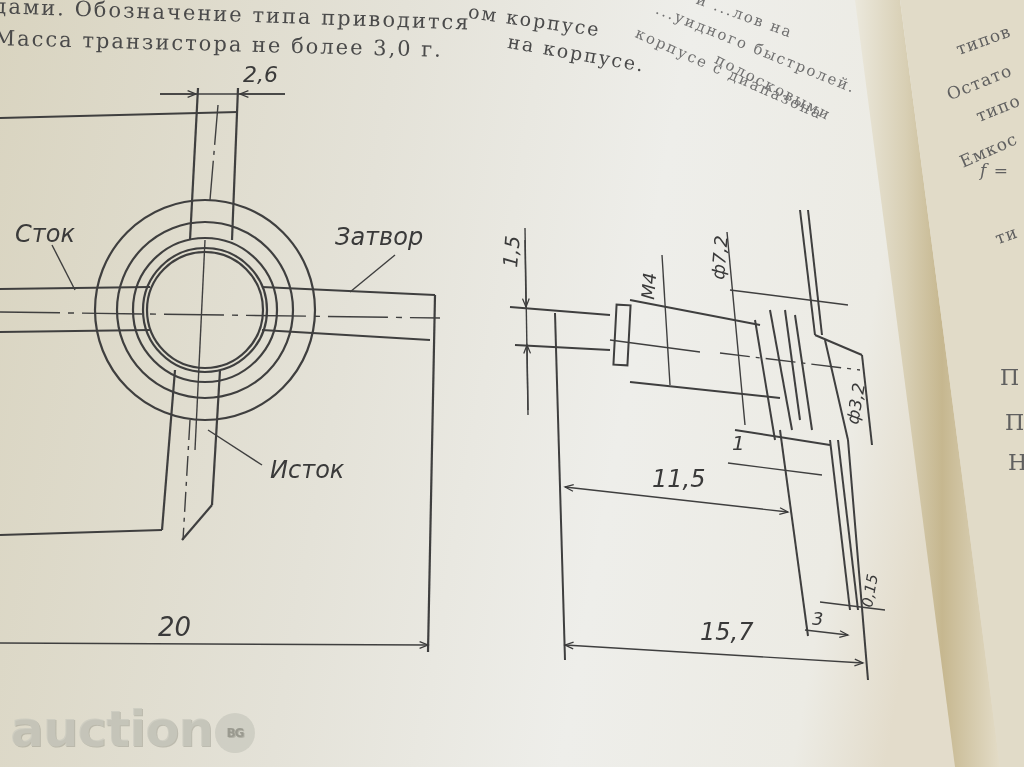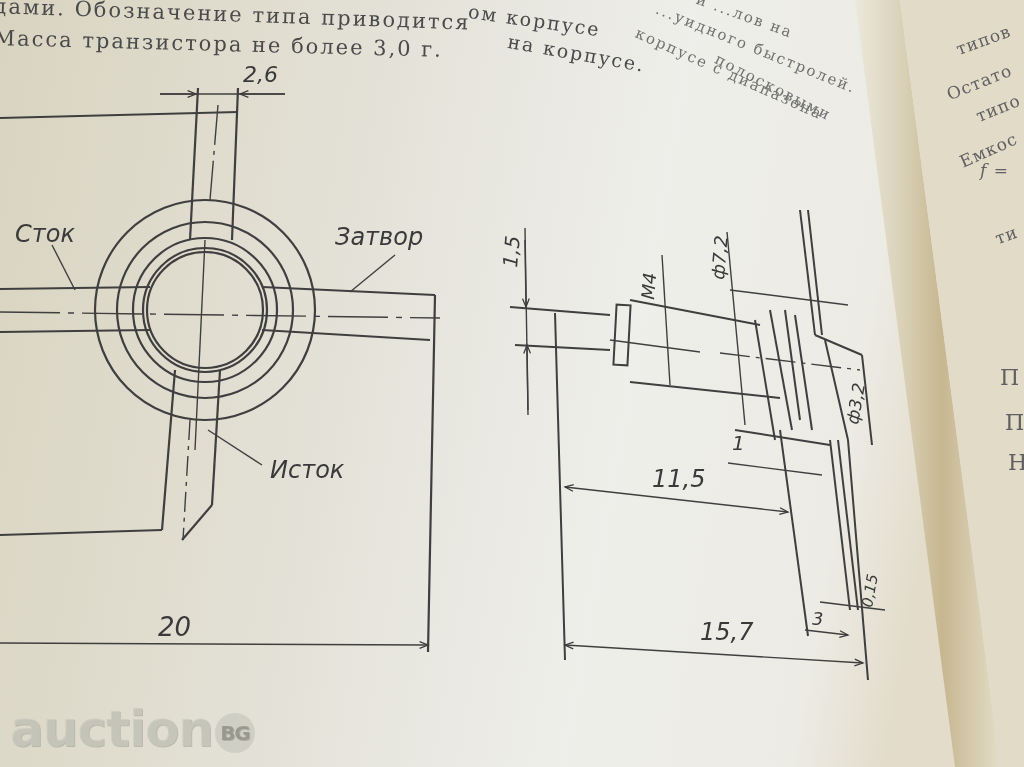--- a/index.html
+++ b/index.html
@@ -27,21 +27,21 @@
   .dim { font-family: "DejaVu Sans", sans-serif; font-style: italic; fill: #3a3a3a; }
   .watermark {
     position: absolute; left: 10px; top: 700px;
     font-family: "DejaVu Sans", sans-serif; font-weight: bold; font-size: 50px;
     color: rgba(200,200,190,0.75); letter-spacing: -1px;
     text-shadow: 1px 1px 0 rgba(120,120,110,0.35);
   }
   .watermark .bg {
     display: inline-block; width: 40px; height: 40px; border-radius: 50%;
     background: rgba(200,200,190,0.75); color: rgba(150,150,140,0.9);
-    font-size: 20px; line-height: 40px; text-align: center; vertical-align: middle;
+    font-size: 12px; line-height: 40px; text-align: center; vertical-align: middle;
     margin-left: 2px;
   }
 </style>
 </head>
 <body>
 
 <div class="page-left"></div>
 
 <svg class="gutter" width="1024" height="767">
   <defs>

